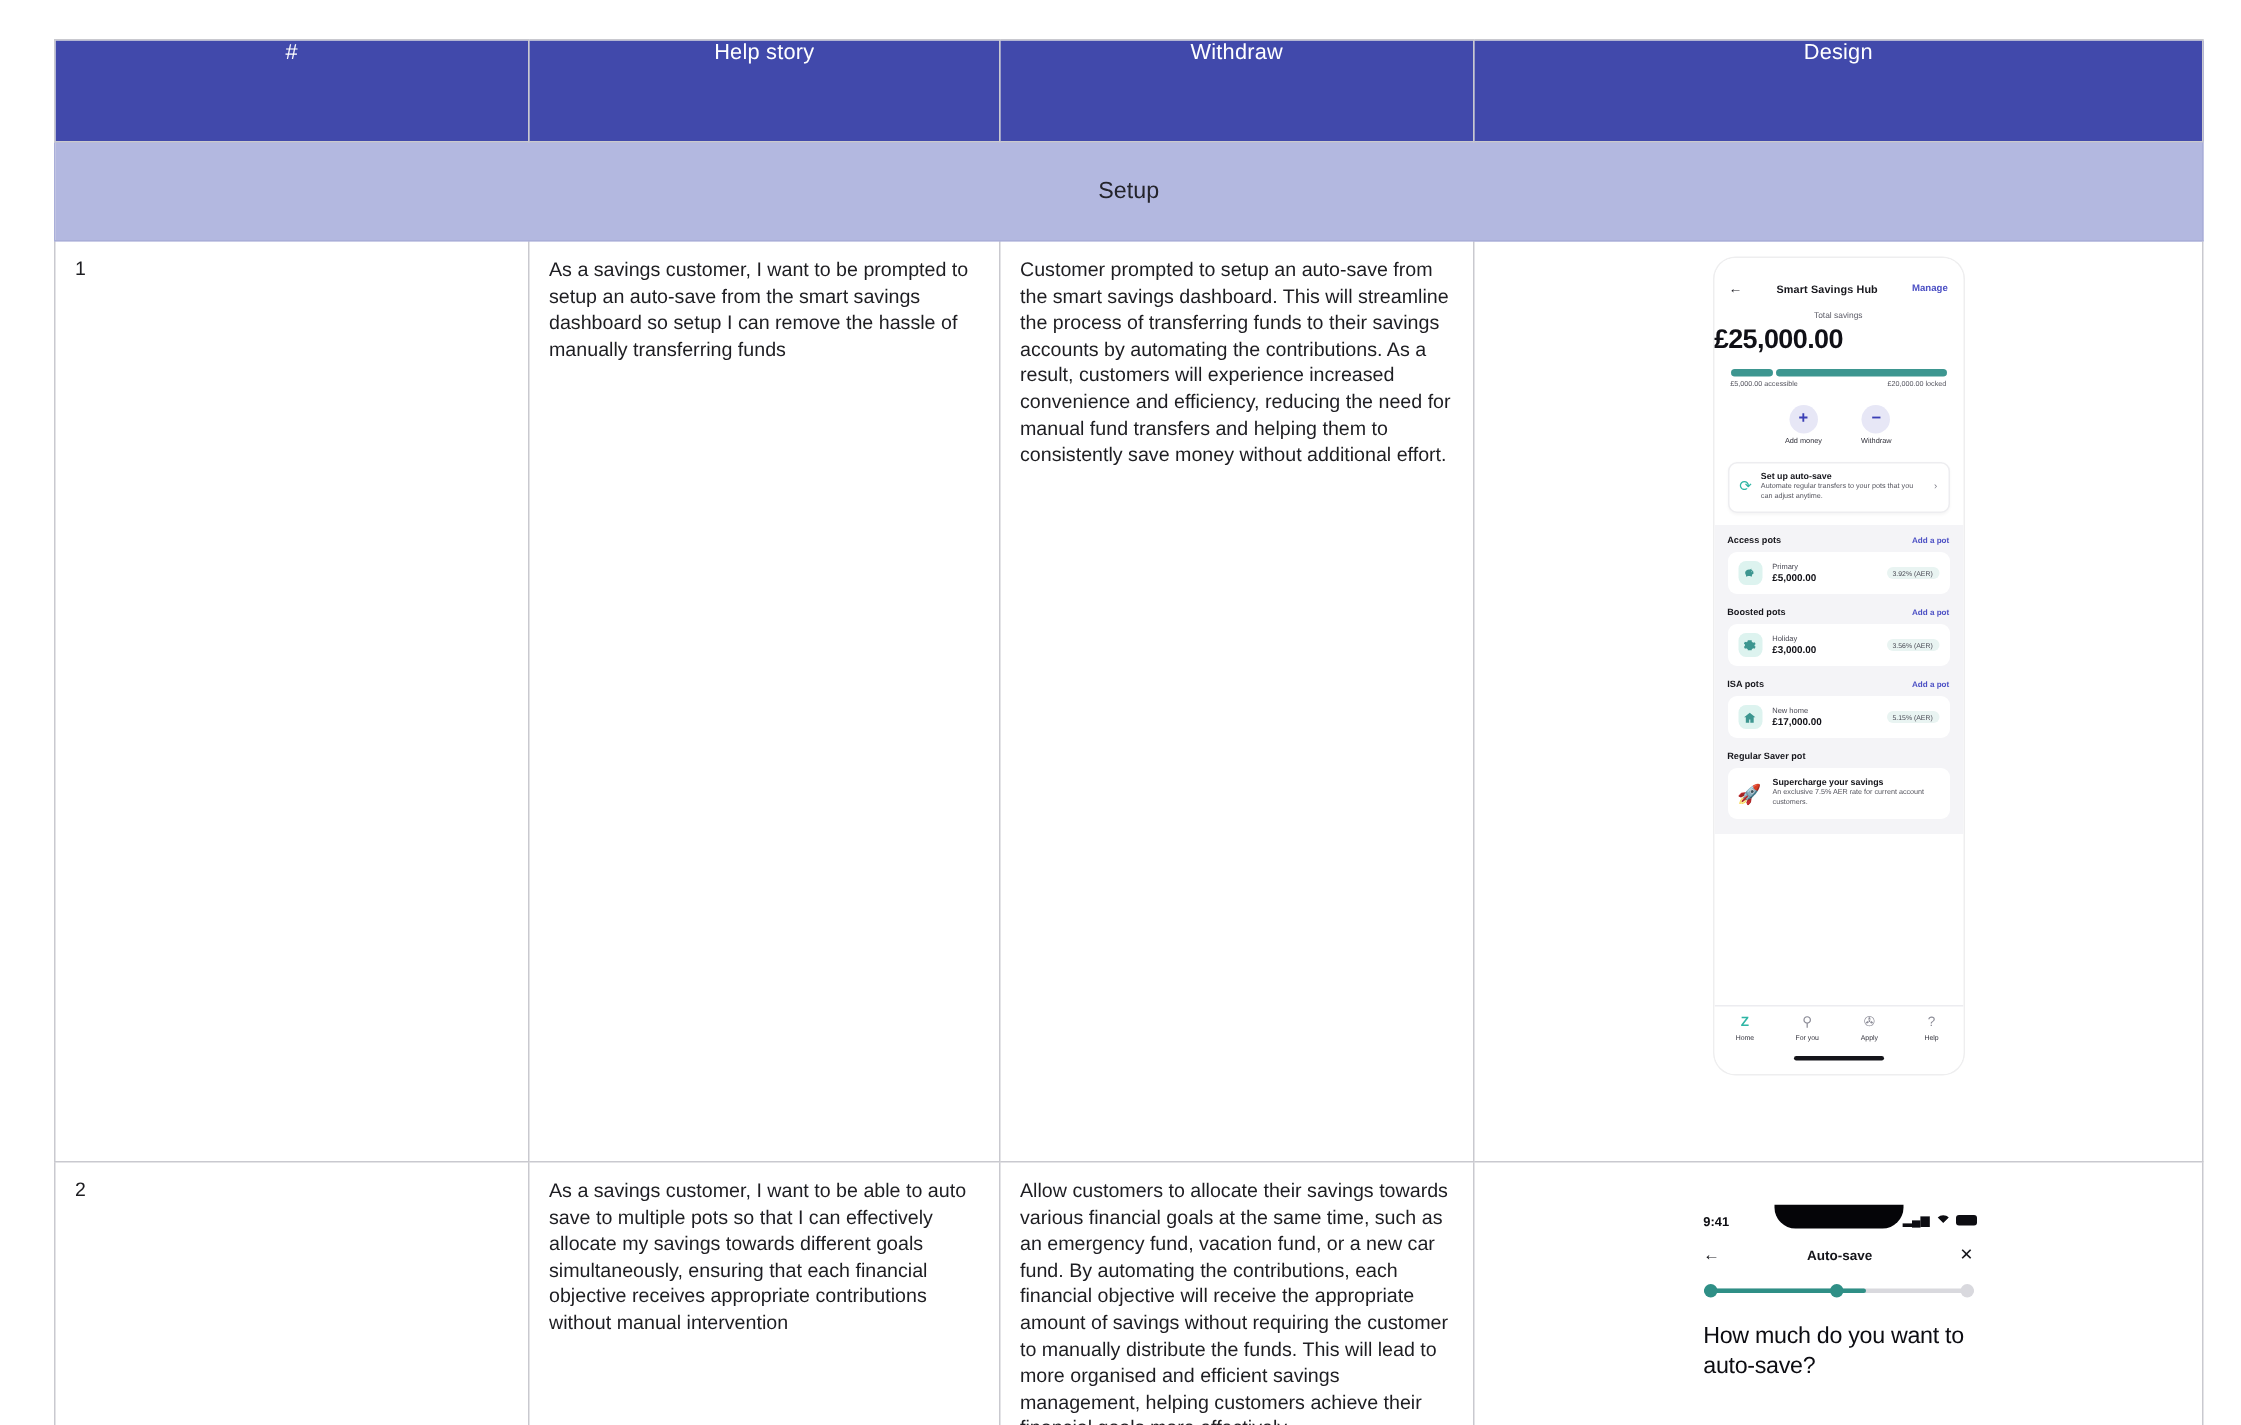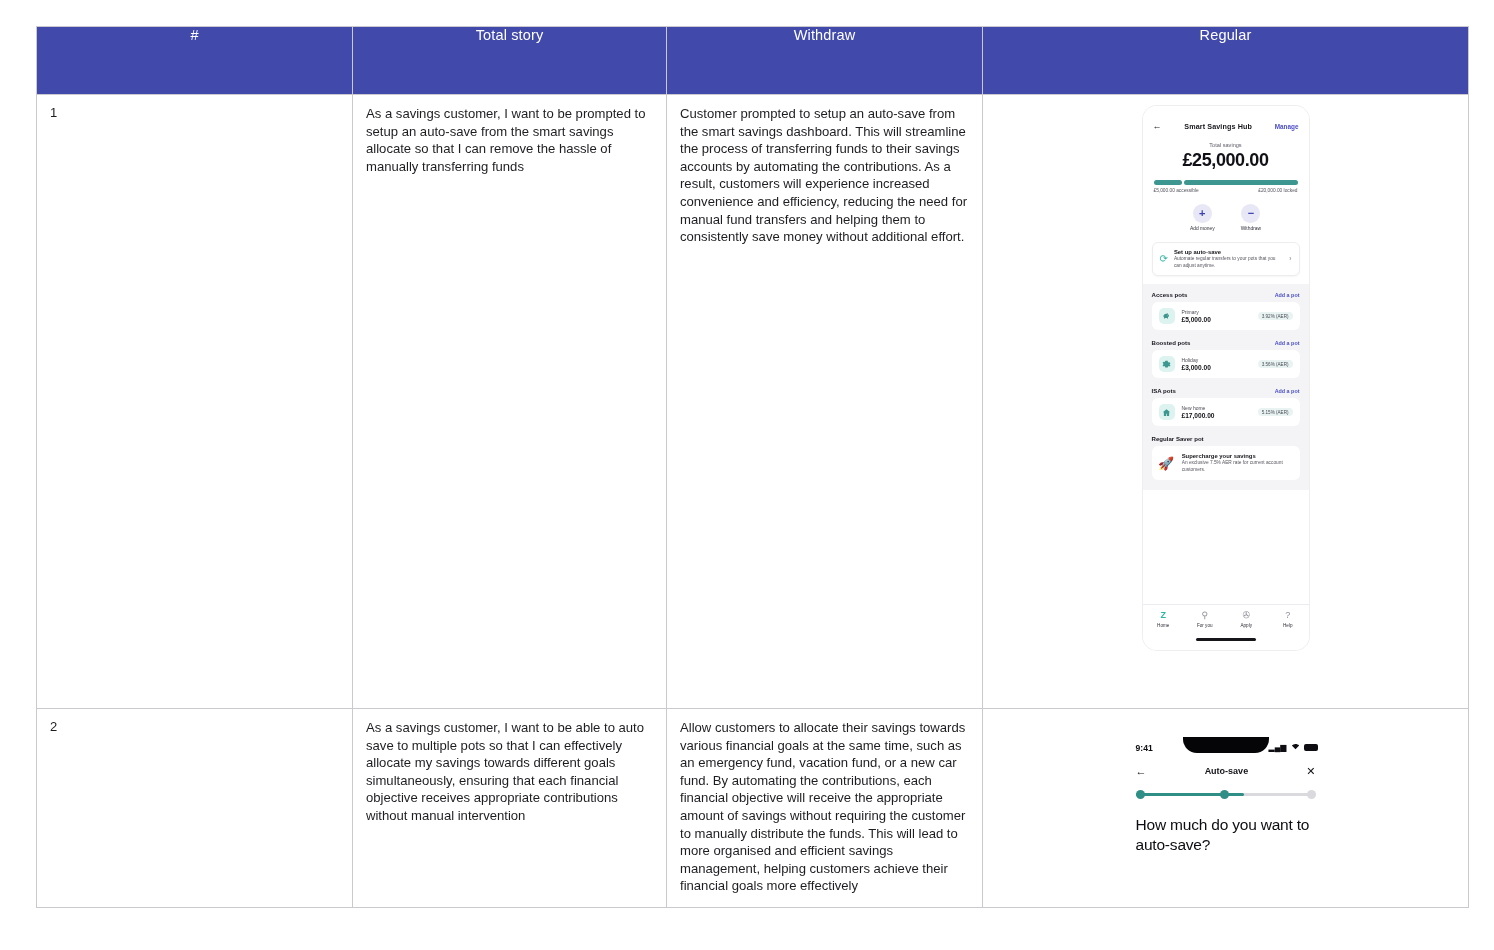--- a/index.html
+++ b/index.html
@@ -77,21 +77,21 @@
   }
   .p1-notchbar { height: 12px; background:#fff; }
   .p1-topnav {
     display: flex; align-items: center; justify-content: space-between;
     padding: 0 10px; height: 17px;
   }
   .p1-back { font-size: 9px; color: #1a1a20; line-height: 1; }
   .p1-title { font-size: 7.2px; font-weight: bold; color:#16161c; letter-spacing:.1px;}
   .p1-manage { font-size: 6.4px; font-weight: bold; color:#4b4fc4; }
   .p1-totlabel { text-align:center; font-size: 5.6px; color:#5d5d68; margin-top: 7px; }
-  .p1-amount { text-align:center; font-size: 18px; font-weight: bold; color:#101016; letter-spacing:-.4px; margin-top: 2px;}
+  .p1-amount { text-align:left; font-size: 18px; font-weight: bold; color:#101016; letter-spacing:-.4px; margin-top: 2px;}
   .p1-bar { display:flex; gap:2px; margin: 9px 11px 0 11px; }
   .p1-bar i { display:block; height:4.5px; border-radius:2.5px; background:#3d9690; }
   .p1-bar i.a { width: 20%; }
   .p1-bar i.b { flex:1; }
   .p1-barlabels { display:flex; justify-content:space-between; margin: 3px 11px 0 11px; font-size: 4.8px; color:#55555f; }
   .p1-actions { display:flex; justify-content:center; gap: 26px; margin-top: 11px; }
   .p1-act { text-align:center; }
   .p1-circ {
     width: 19px; height: 19px; border-radius: 50%;
     background: #e7e7f6; color:#3b3fb5;
@@ -186,31 +186,34 @@
   <table class="story-table">
     <colgroup>
       <col class="col-num">
         <col class="col-story">
         <col class="col-out">
         <col class="col-design">
     </colgroup>
     <thead>
       <tr>
         <th>#</th>
-        <th>Total story</th>
+        <th>Help story</th>
         <th>Withdraw</th>
-        <th>Regular</th>
+        <th>Design</th>
       </tr>
     </thead>
     <tbody>
 
+      <tr class="section-row">
+        <td colspan="4">Setup</td>
+      </tr>
 
       <tr class="body-row row1">
         <td class="cell-num">1</td>
-        <td class="cell-text">As a savings customer, I want to be prompted to setup an auto-save from the smart savings allocate so that I can remove the hassle of manually transferring funds</td>
+        <td class="cell-text">As a savings customer, I want to be prompted to setup an auto-save from the smart savings dashboard so setup I can remove the hassle of manually transferring funds</td>
         <td class="cell-text">Customer prompted to setup an auto-save from the smart savings dashboard. This will streamline the process of transferring funds to their savings accounts by automating the contributions. As a result, customers will experience increased convenience and efficiency, reducing the need for manual fund transfers and helping them to consistently save money without additional effort.</td>
         <td class="cell-design">
 
           <div class="phone-wrap-1">
             <div class="phone1">
               <div class="p1-notchbar"></div>
 
               <div class="p1-topnav">
                 <span class="p1-back">←</span>
                 <span class="p1-title">Smart Savings Hub</span>

